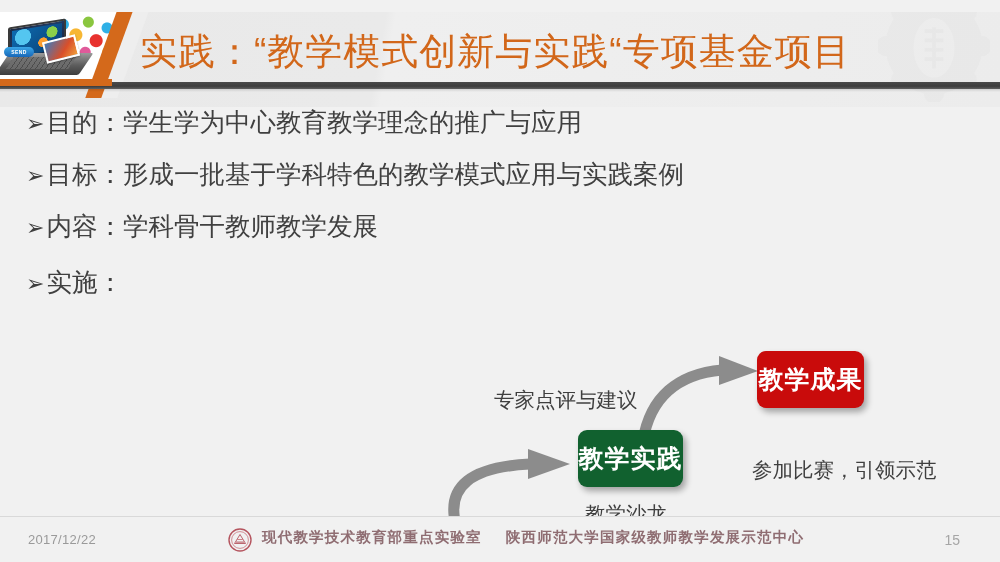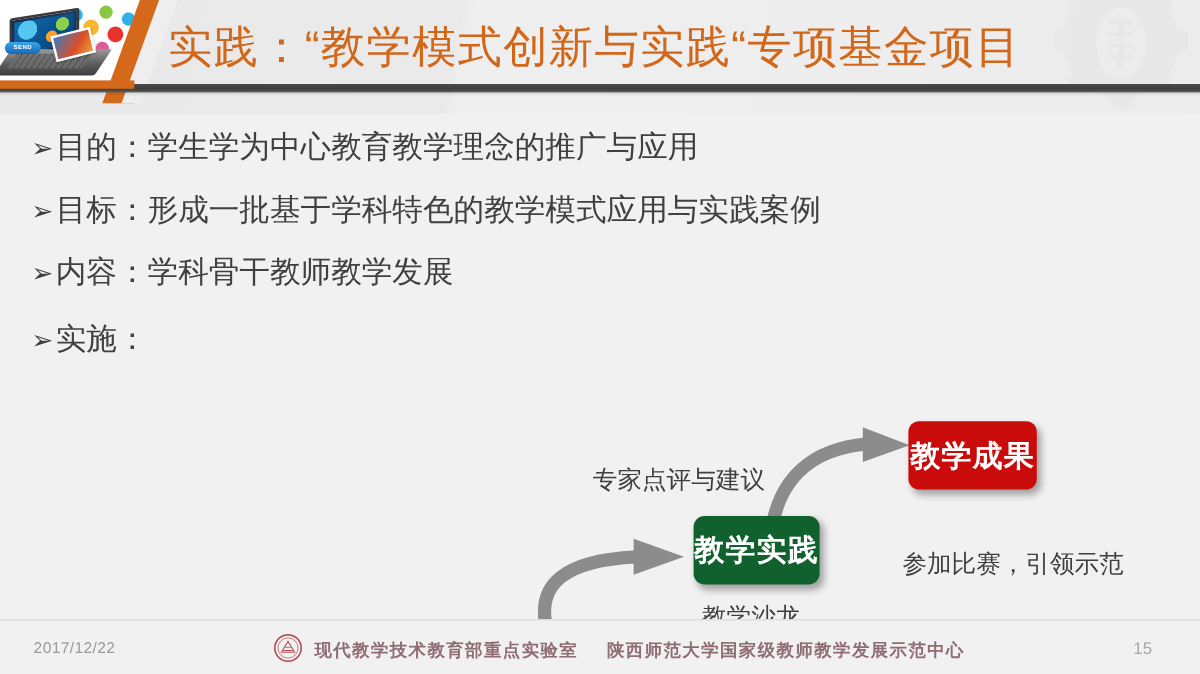--- a/index.html
+++ b/index.html
@@ -6,21 +6,21 @@
   html,body { width:1000px; height:562px; }
   body {
     font-family:"Liberation Sans","DejaVu Sans",sans-serif;
     background:#f1f1f1;
     position:relative;
     overflow:hidden;
   }
 
   
   #header {
-    position:absolute; left:0; top:0; width:1000px; height:95px;
+    position:absolute; left:0; top:12px; width:1000px; height:95px;
     background:linear-gradient(100deg,#e9e9e9 0%,#eaeaea 38%,#efefef 39%,#ececec 100%);
     overflow:hidden;
     padding-left:40px;
   }
   
   #hdr-watermark {
     position:absolute; right:10px; top:-22px; width:112px; height:112px;
     opacity:.55; pointer-events:none;
   }
   
@@ -154,21 +154,21 @@
     background:#f1f1f1;
   }
   #footer-rule {
     position:absolute; left:0; top:0; width:1000px; height:1px; background:#d9d9d9;
   }
   #footer-date {
     position:absolute; left:28px; top:16px; font-size:13px; color:#9a9a9a;
     letter-spacing:.3px;
   }
   #footer-center {
-    position:absolute; left:228px; top:12px; display:flex; align-items:flex-end; gap:10px;
+    position:absolute; left:228px; top:12px; display:flex; align-items:flex-start; gap:10px;
   }
   #footer-seal { width:24px; height:24px; flex:0 0 auto; }
   .footer-txt {
     font-family:"Liberation Serif","DejaVu Serif",serif;
     font-size:14.5px; color:#8f6d72; font-weight:bold; letter-spacing:1.2px;
     white-space:nowrap;
   }
   #footer-pageno {
     position:absolute; right:40px; top:16px; font-size:14px; color:#a6a6a6;
   }

